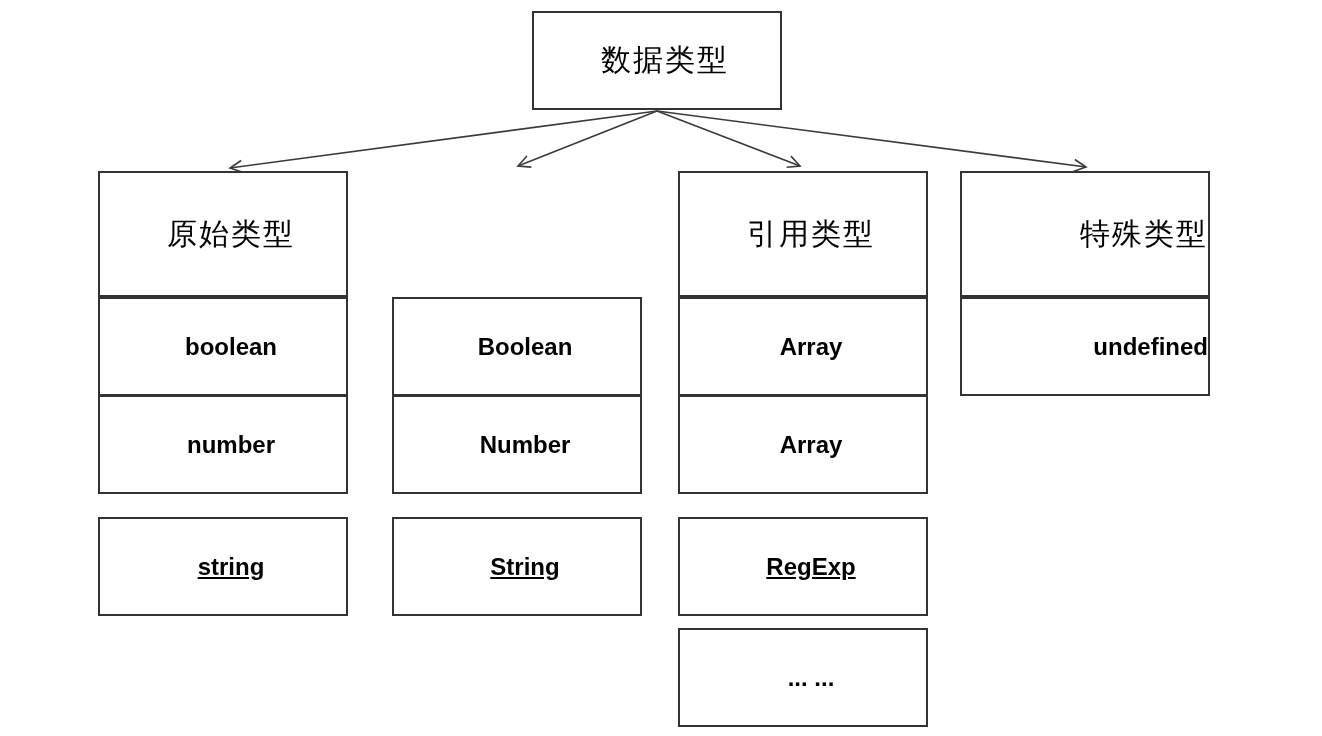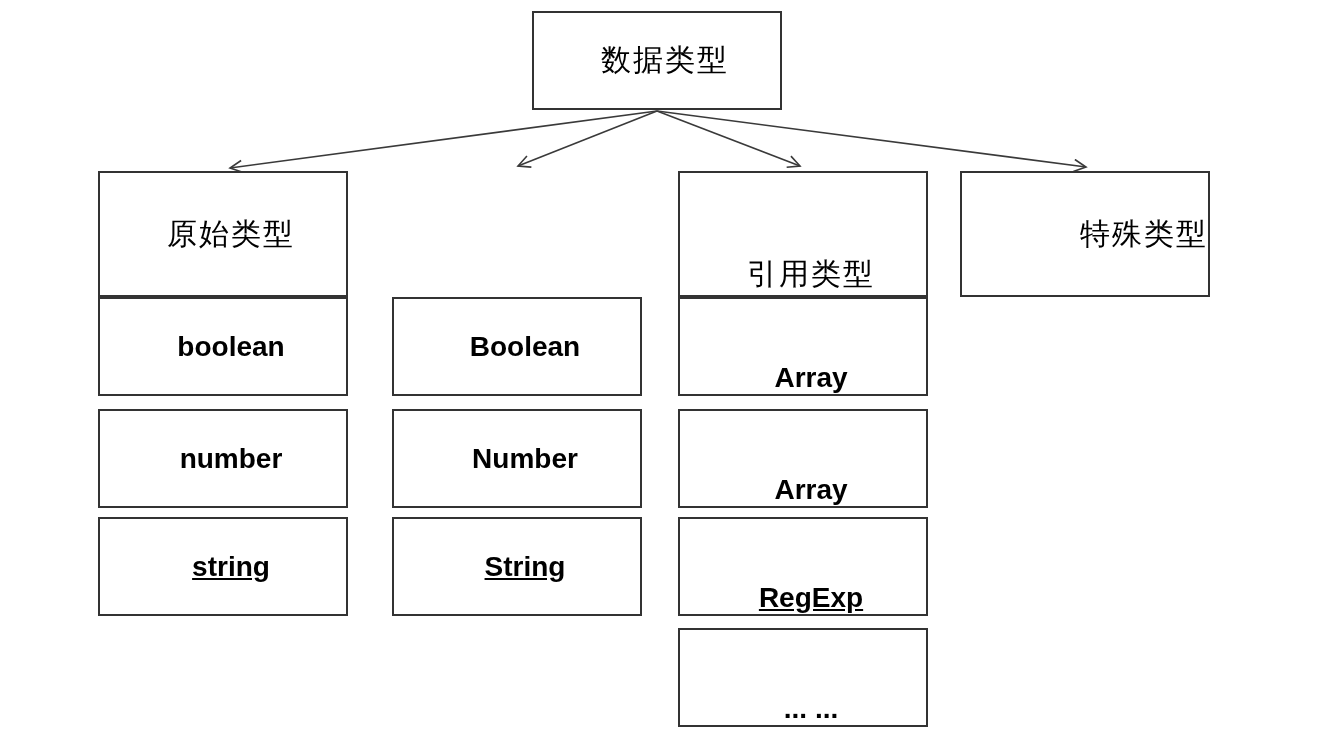--- a/index.html
+++ b/index.html
@@ -44,29 +44,29 @@
     letter-spacing: 2px;
   }
   .cat-box {
     top: 171px;
     height: 126px;
     font-size: 30px;
     letter-spacing: 2px;
   }
   .leaf-box {
     height: 99px;
-    font-size: 28px;
+    font-size: 24px;
     font-weight: 600;
   }
   .col1 { left: 98px;  }
   .col2 { left: 392px; }
-  .col3 { left: 678px; align-items: flex-end; }
+  .col3 { left: 678px; }
   .col4 { left: 960px; justify-content: flex-end; }
   .row1 { top: 297px; }
-  .row2 { top: 409px; }
+  .row2 { top: 395px; }
   .row3 { top: 517px; text-decoration: underline; }
   .row4 { top: 628px; }
 </style>
 </head>
 <body>
 
 <div class="canvas">
 
   <svg class="arrows" width="1322" height="736" viewBox="0 0 1322 736" xmlns="http://www.w3.org/2000/svg">
     <defs>
@@ -120,14 +120,17 @@
   <div class="box leaf-box col3 row2">
     <span>Array</span>
   </div>
   <div class="box leaf-box col3 row3">
     <span>RegExp</span>
   </div>
   <div class="box leaf-box col3 row4">
     <span>... ...</span>
   </div>
 
+  <div class="box leaf-box col4 row1">
+    <span>undefined</span>
+  </div>
 
 </div>
 
 </body></html>

